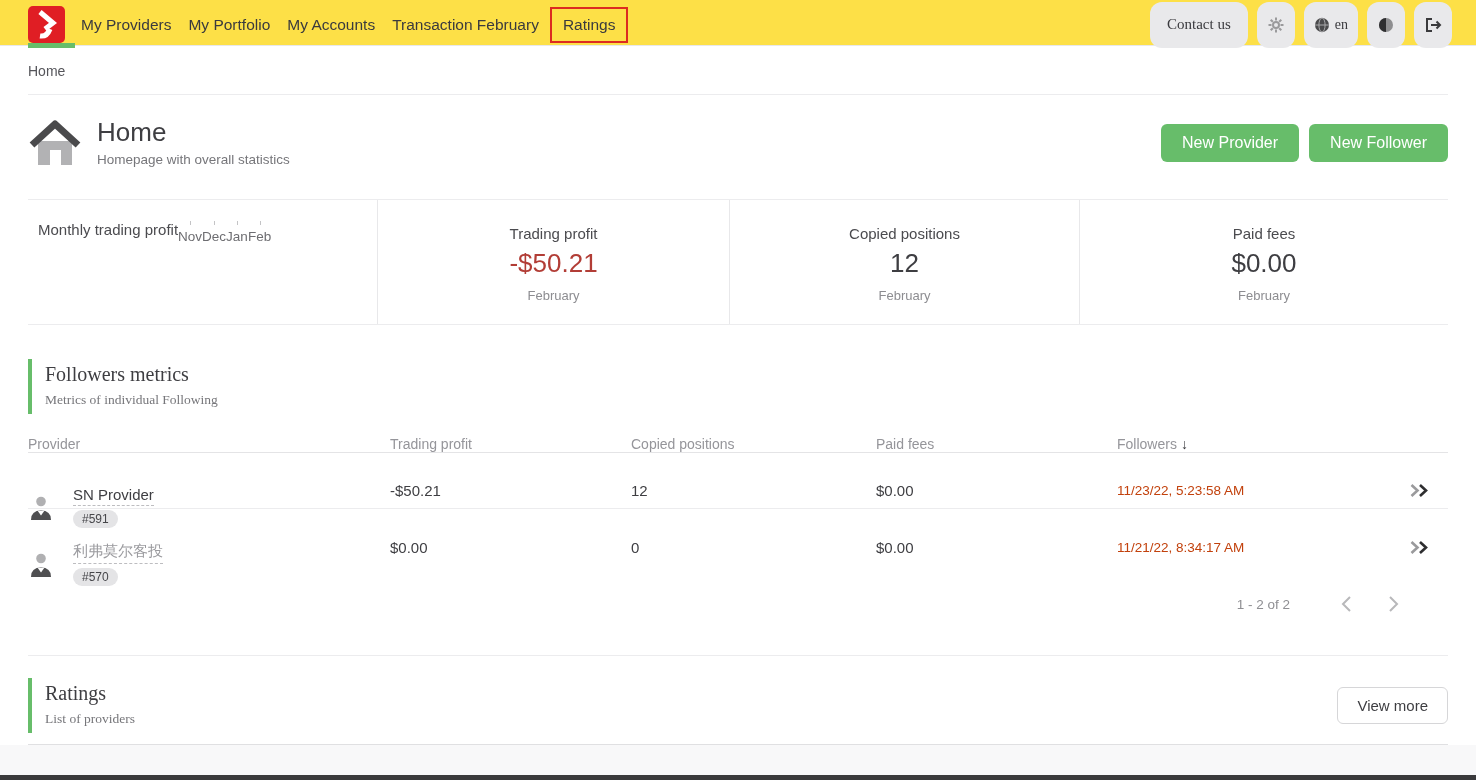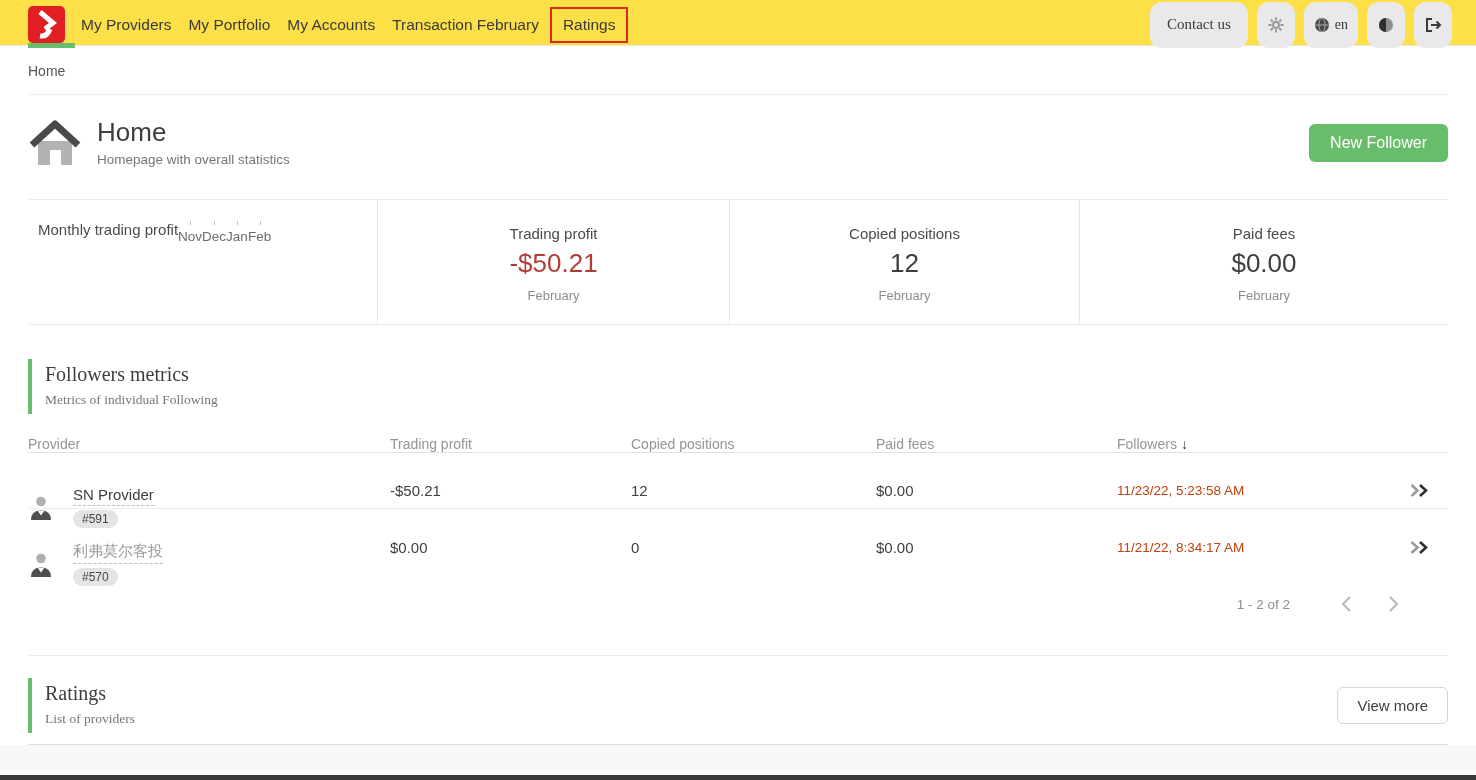--- a/index.html
+++ b/index.html
@@ -162,20 +162,21 @@
   <svg class="house-icon" viewBox="0 0 54 48">
     <rect x="10" y="22" width="34" height="24" fill="#b2b2b4"></rect>
     <rect x="22" y="31" width="11" height="15" fill="#ffffff"></rect>
     <path d="M4 26 L27 5 L50 26" stroke="#4a4a4c" stroke-width="7" fill="none" stroke-linejoin="round"></path>
   </svg>
   <div>
     <div class="ph-title">Home</div>
     <div class="ph-sub">Homepage with overall statistics</div>
   </div>
   <div class="ph-buttons">
+    <button class="btn-green">New Provider</button>
     <button class="btn-green">New Follower</button>
   </div>
 </section>
 
 <section class="stats">
   <div class="stat-col">
     <div class="mini-chart">
       <div class="chart-title">Monthly trading profit</div>
       <div class="chart-plot">
         <div class="chart-slot"></div>

